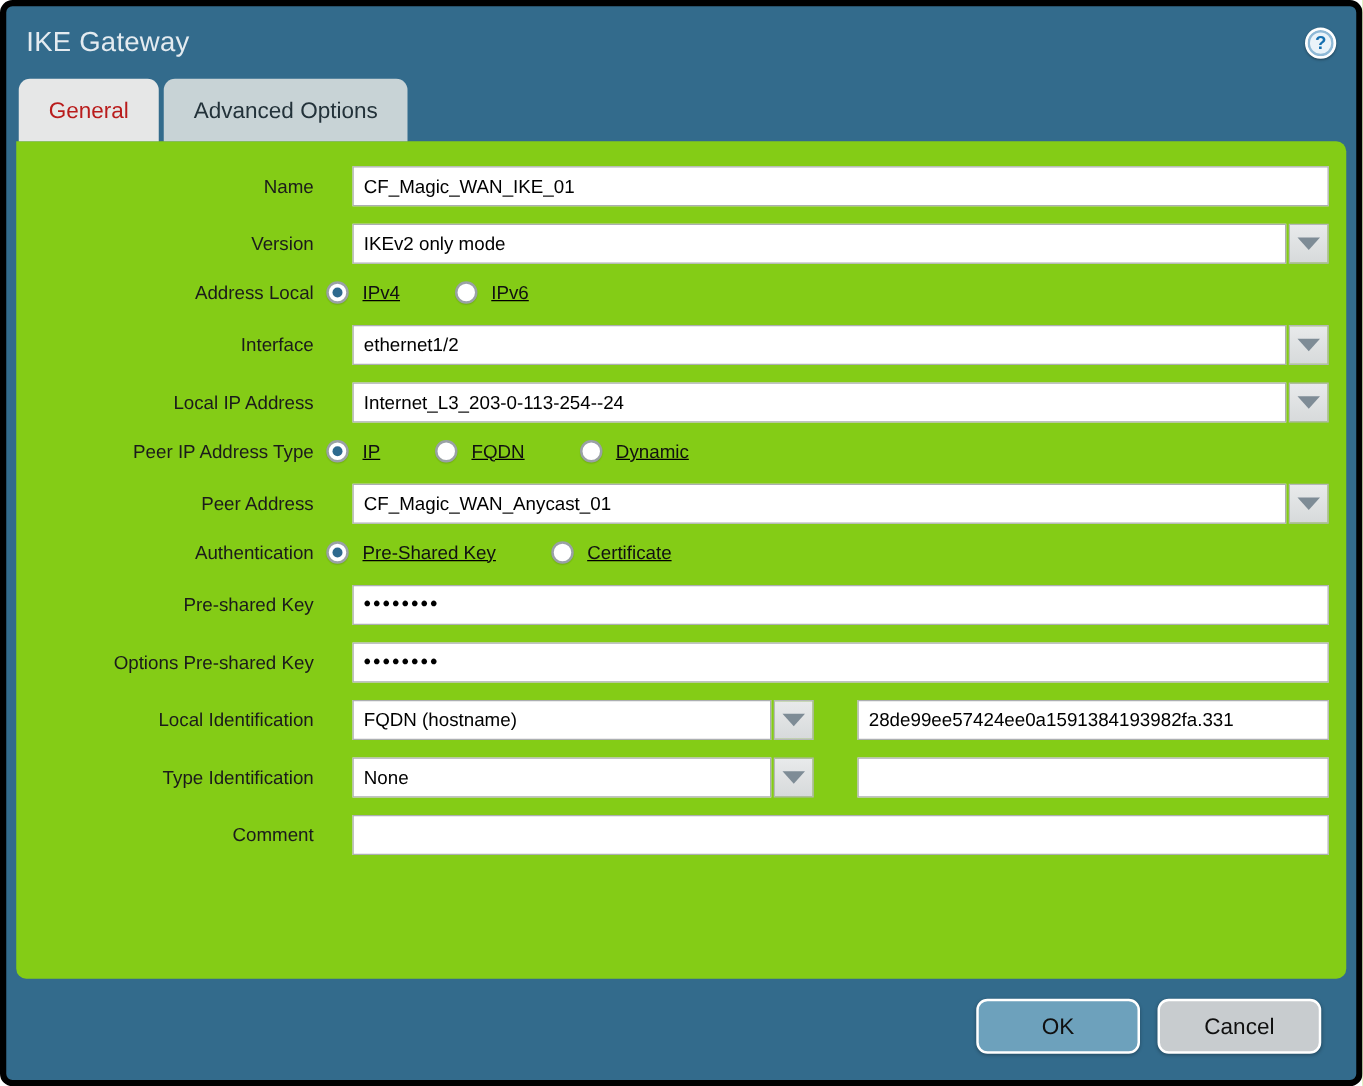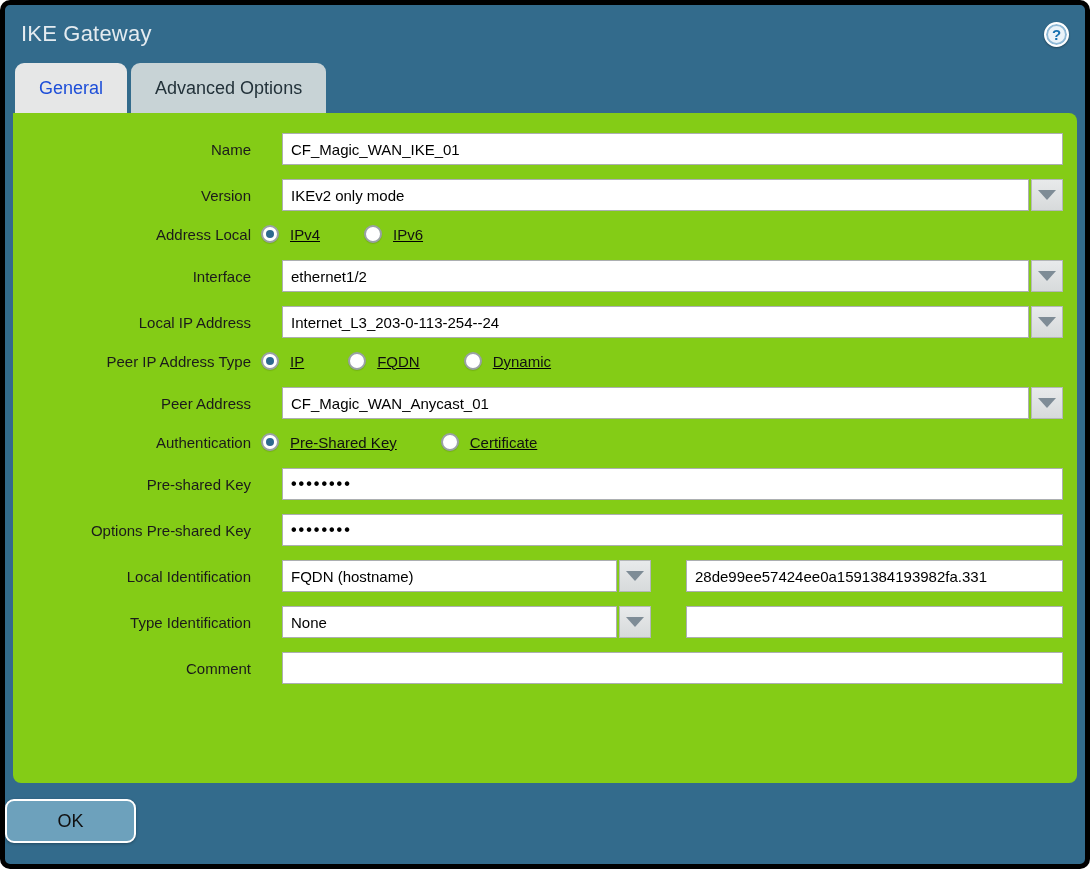--- a/index.html
+++ b/index.html
@@ -42,21 +42,21 @@
   .tab {
     height: 50px; line-height: 50px;
     padding: 0 24px;
     border-radius: 9px 9px 0 0;
     background: #c8d3d6;
     color: #23323a;
     font-size: 18px;
     cursor: pointer;
     white-space: nowrap;
   }
-  .tab.selected { background: #e6e7e7; color: #1d4ed8; }
+  .tab.selected { background: #e6e7e7; color: #b91c1c; }
 
   
   .panel {
     margin: 0 8px;
     height: 670px;
     background: #84cc16;
     border-radius: 0 8px 8px 8px;
     padding: 20px 14px 0 0;
   }
   .row { display: flex; align-items: center; margin-bottom: 14px; }
@@ -122,21 +122,21 @@
     content: "";
     position: absolute; inset: 3px;
     border-radius: 50%;
     background: #2d6a8e;
   }
   .radio-lbl { margin-left: 11px; font-size: 15px; color: #111; }
 
   
   .footer {
     height: 76px;
-    display: flex; align-items: center; 
+    display: flex; align-items: center; justify-content: flex-end;
     gap: 14px;
     padding-right: 28px;
   }
   .btn {
     width: 131px; height: 44px;
     border: 2px solid #ffffff;
     border-radius: 9px;
     font-family: "Liberation Sans", sans-serif;
     font-size: 18px;
     color: #101010;
@@ -312,15 +312,16 @@
       <div class="lbl">Comment</div>
       <div class="fieldarea">
         <input class="txt" type="text" value="" style="">
       </div>
     </div>
 
   </div>
 
   <div class="footer">
     <button class="btn ok">OK</button>
+    <button class="btn cancel">Cancel</button>
   </div>
 
 </div>
 
 </body></html>

